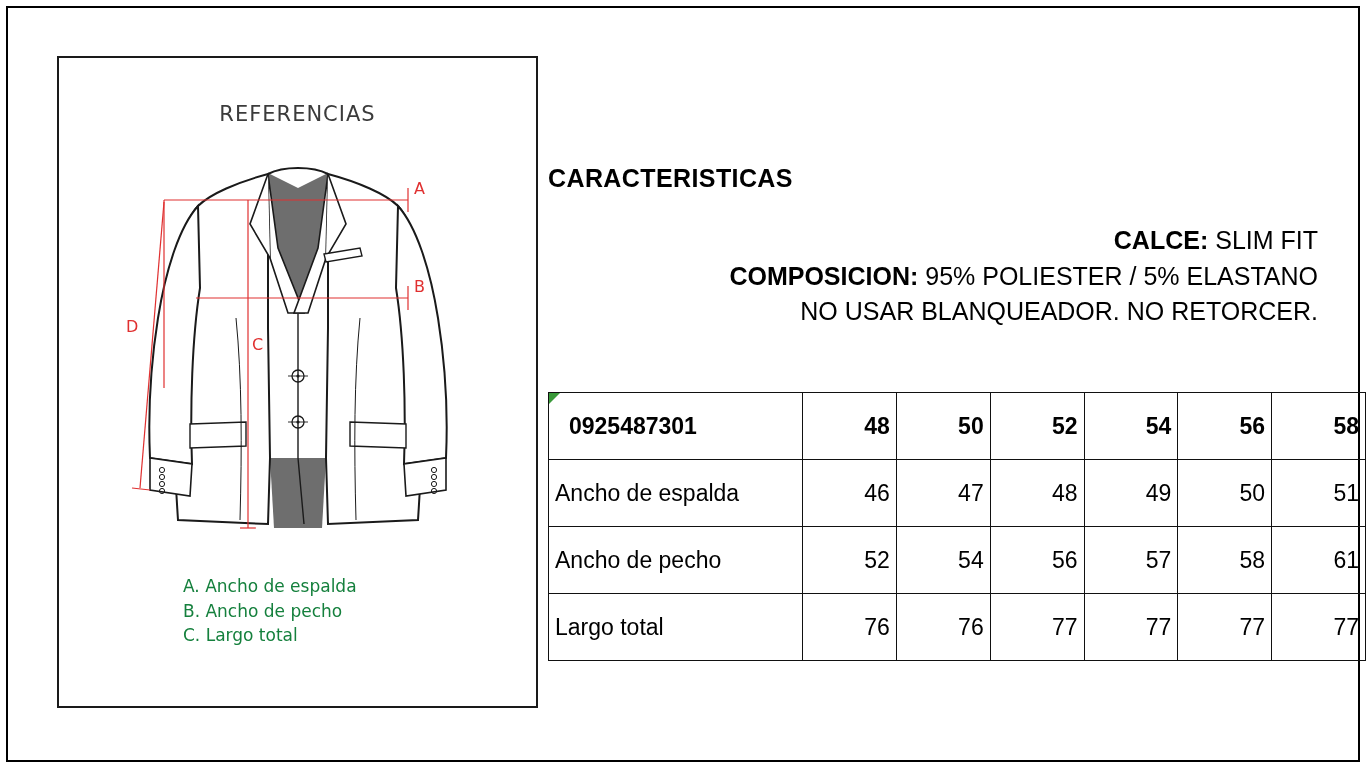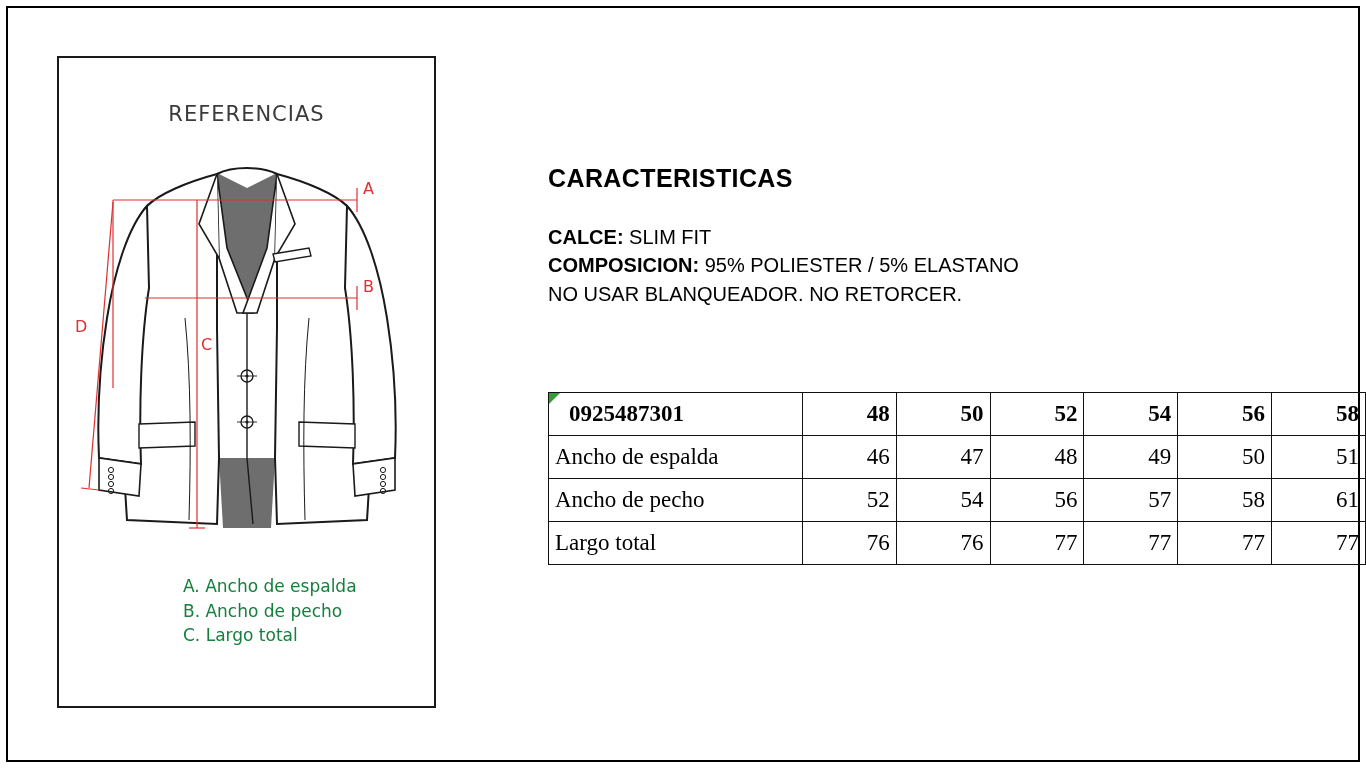--- a/index.html
+++ b/index.html
@@ -25,21 +25,21 @@
     height: 756px;
     border: 2px solid #000000;
     box-sizing: border-box;
   }
 
   
   #reference-panel {
     position: absolute;
     left: 57px;
     top: 56px;
-    width: 379px;
+    width: 481px;
     height: 652px;
     border: 2px solid #1a1a1a;
     box-sizing: border-box;
     background: #ffffff;
   }
 
   #reference-title {
     position: absolute;
     top: 44px;
     left: 0;
@@ -76,44 +76,45 @@
     top: 164px;
     width: 770px;
   }
   #features-heading {
     font-size: 25px;
     font-weight: bold;
     letter-spacing: 0.4px;
     margin: 0 0 30px 0;
   }
   .feature-line {
-    font-size: 20px;
+    font-size: 25px;
     line-height: 1.42;
     white-space: nowrap;
+    text-align: right;
   }
   .feature-line .lbl {
     font-weight: bold;
   }
 
   
   #size-table-wrap {
     position: absolute;
     left: 548px;
     top: 392px;
   }
   table.size-table {
     border-collapse: collapse;
     table-layout: fixed;
   }
   table.size-table td {
     border: 1.5px solid #111111;
     font-size: 23px;
     height: 42px;
-    padding: 0 6px;
-    font-family: Liberation Serif, serif;
+    padding: 12px 6px;
+    font-family: Liberation Sans, sans-serif;
   }
   td.rowhead {
     width: 245px;
     text-align: left;
     padding-left: 8px;
   }
   td.sizecell {
     width: 83px;
     text-align: right;
   }

